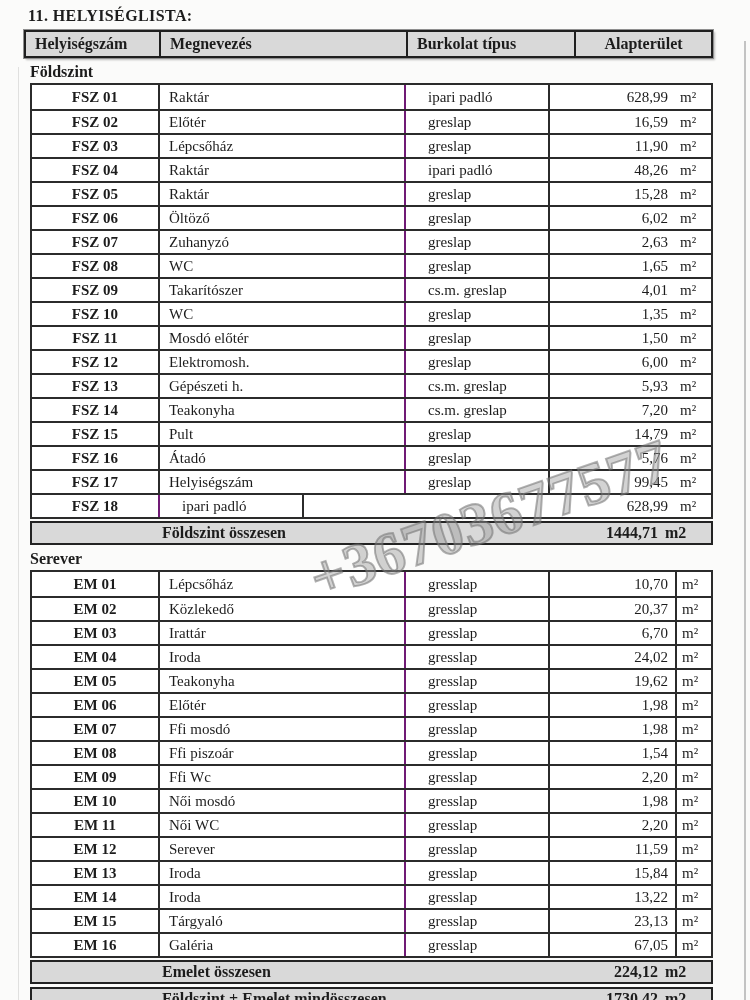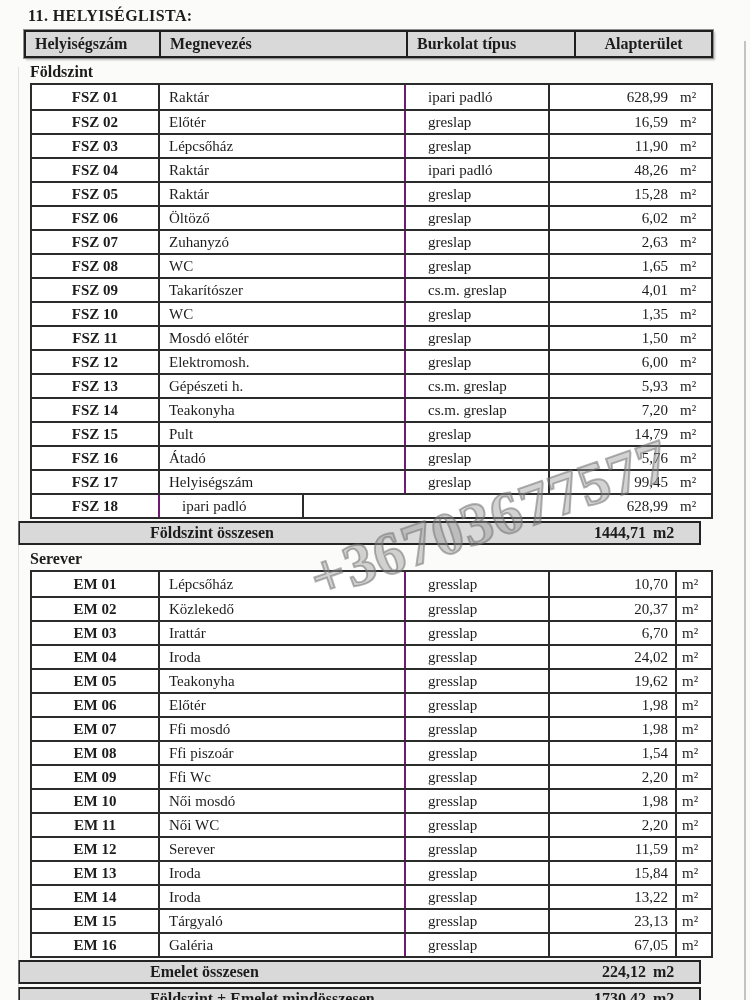--- a/index.html
+++ b/index.html
@@ -63,21 +63,21 @@
   .c.name{width:246px;border-left:2px solid #2b2b2b;padding-left:9px;}
   .c.floor{width:144px;border-left:2px solid #701a75;padding-left:22px;}
   .c.area{flex:1;border-left:2px solid #2b2b2b;}
   .c.area .val{flex:1;text-align:right;padding-right:7px;}
   .c.area .unit{width:36px;box-sizing:border-box;padding-left:5px;height:100%;
                 display:flex;align-items:center;}
   .rows.em .c.area .unit{border-left:2px solid #2b2b2b;}
 
   
   .total-row{
-    margin-left:18px;width:683px;height:24px;box-sizing:border-box;
+    margin-left:30px;width:683px;height:24px;box-sizing:border-box;
     margin-top:2px;
     background:#d9d9d9;border:2px solid #232323;
     display:flex;align-items:center;
     font-size:16px;font-weight:bold;line-height:16px;
   }
   .total-row .total-label{flex:1;padding-left:130px;}
   .total-row .total-val{text-align:right;}
   .total-row .total-unit{width:46px;padding-left:7px;}
   .total-row.grand{margin-top:3px;}
 

